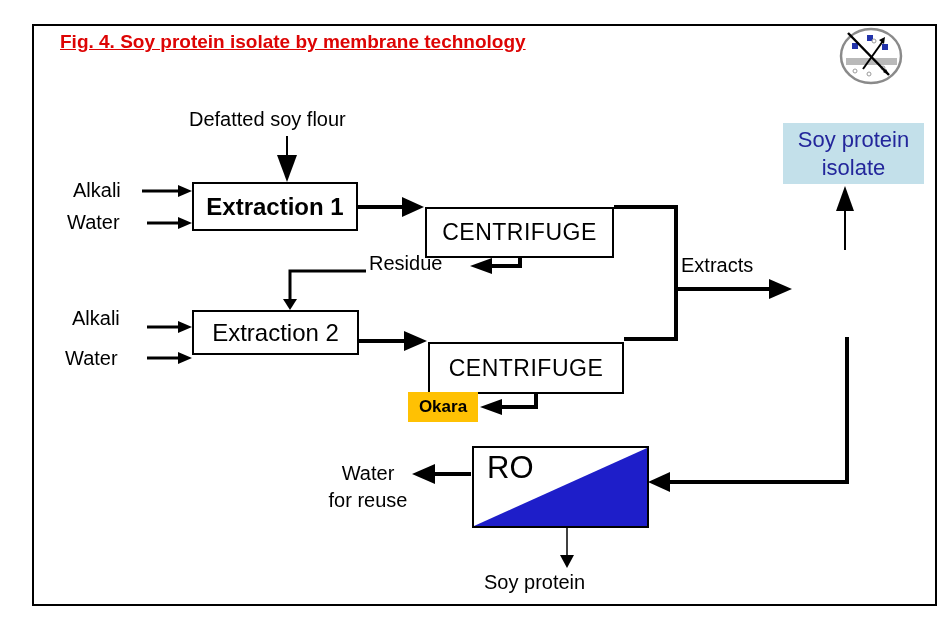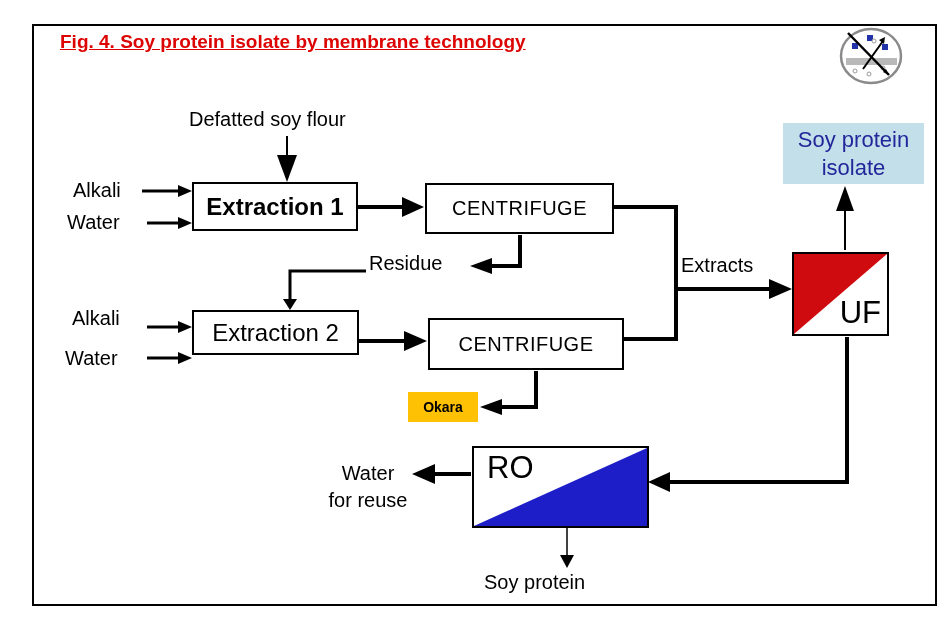--- a/index.html
+++ b/index.html
@@ -11,29 +11,29 @@
     position:absolute;left:32px;top:24px;width:905px;height:582px;
     border:2px solid #000;box-sizing:border-box;background:#fff;
   }
   .arrows{position:absolute;left:0;top:0;width:946px;height:642px;pointer-events:none;}
   .lbl{position:absolute;font-size:20px;line-height:1.1;white-space:nowrap;z-index:3;}
   .node{
     position:absolute;border:2px solid #000;background:#fff;box-sizing:border-box;
     display:flex;align-items:center;justify-content:center;z-index:2;
   }
   .node.ext{font-size:24px;}
-  .node.cent{font-size:20px;letter-spacing:0.5px;}
+  .node.cent{font-size:23px;letter-spacing:0.5px;margin-top:24px;}
   .membrane{position:absolute;border:2px solid #000;background:#fff;box-sizing:border-box;z-index:2;}
   .membrane svg{position:absolute;left:0;top:0;}
   .uf-label{position:absolute;right:6px;bottom:3px;font-size:31px;z-index:2;}
   .ro-label{position:absolute;left:13px;top:2px;font-size:31px;z-index:2;}
   .okara{
     position:absolute;left:408px;top:392px;width:70px;height:30px;background:#ffc103;
     display:flex;align-items:center;justify-content:center;
-    font-size:14px;font-weight:bold;z-index:2;
+    font-size:17px;font-weight:bold;z-index:2;
   }
   .spi{
     position:absolute;left:783px;top:123px;width:141px;height:61px;background:#c3e0ea;
     color:#23269b;font-size:22px;text-align:center;line-height:1.25;
     display:flex;flex-direction:column;justify-content:center;z-index:2;
   }
   .title{
     position:absolute;left:60px;top:31px;width:860px;text-align:left;
     font-size:19px;font-weight:bold;color:#dd0404;text-decoration:underline;z-index:3;
   }
@@ -145,26 +145,20 @@
     <div>Water</div>
     <div>for reuse</div>
   </div>
   <div class="lbl" style="left:484px;top:571px;">Soy protein</div>
 
   <div class="node ext" style="left:192px;top:182px;width:166px;height:49px;font-weight:bold;">Extraction 1</div>
   <div class="node cent" style="left:425px;top:183px;width:189px;height:51px;">CENTRIFUGE</div>
   <div class="node ext" style="left:192px;top:310px;width:167px;height:45px;">Extraction 2</div>
   <div class="node cent" style="left:428px;top:318px;width:196px;height:52px;">CENTRIFUGE</div>
 
-  <div class="membrane" style="left:792px;top:252px;width:97px;height:84px;">
-    <svg width="93" height="80" viewBox="0 0 93 80">
-      <polygon points="0,0 93,0 0,80" fill="#d00b10"></polygon>
-    </svg>
-    <span class="uf-label">UF</span>
-  </div>
 
   <div class="spi" style="background-color: rgb(195, 224, 234);">
     <div>Soy protein</div>
     <div>isolate</div>
   </div>
 
   <div class="okara" style="background-color: rgb(255, 193, 3);">Okara</div>
 
   <div class="membrane" style="left:472px;top:446px;width:177px;height:82px;">
     <svg width="173" height="78" viewBox="0 0 173 78">

